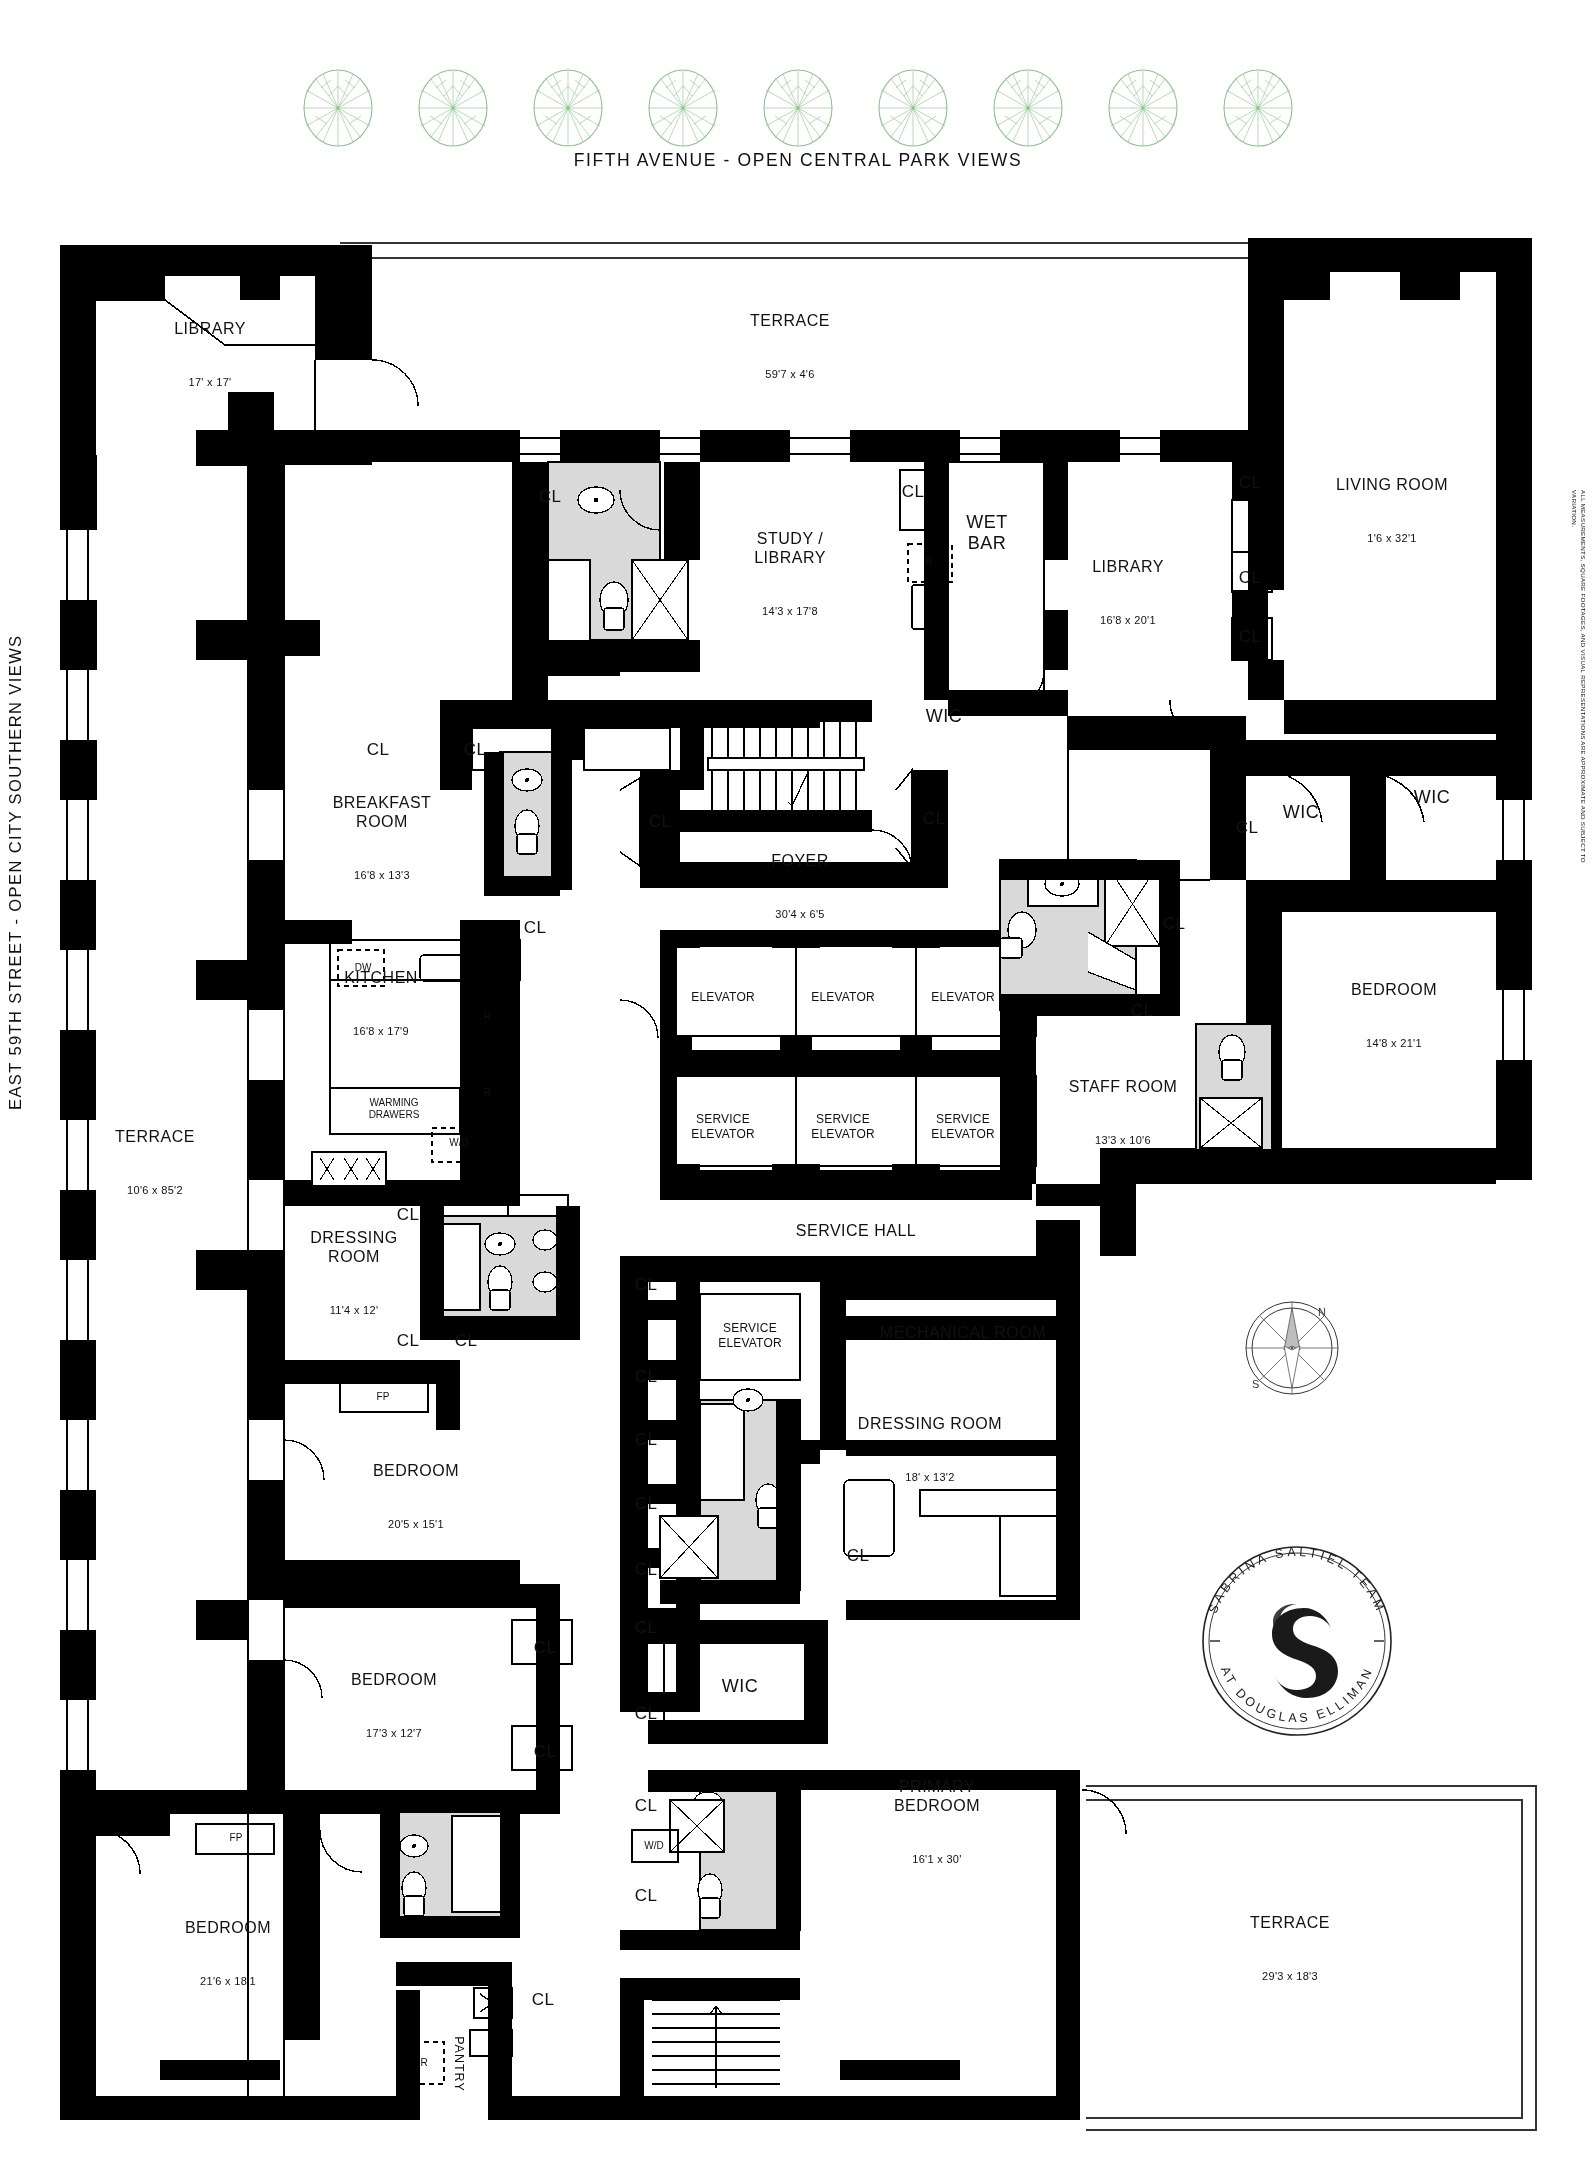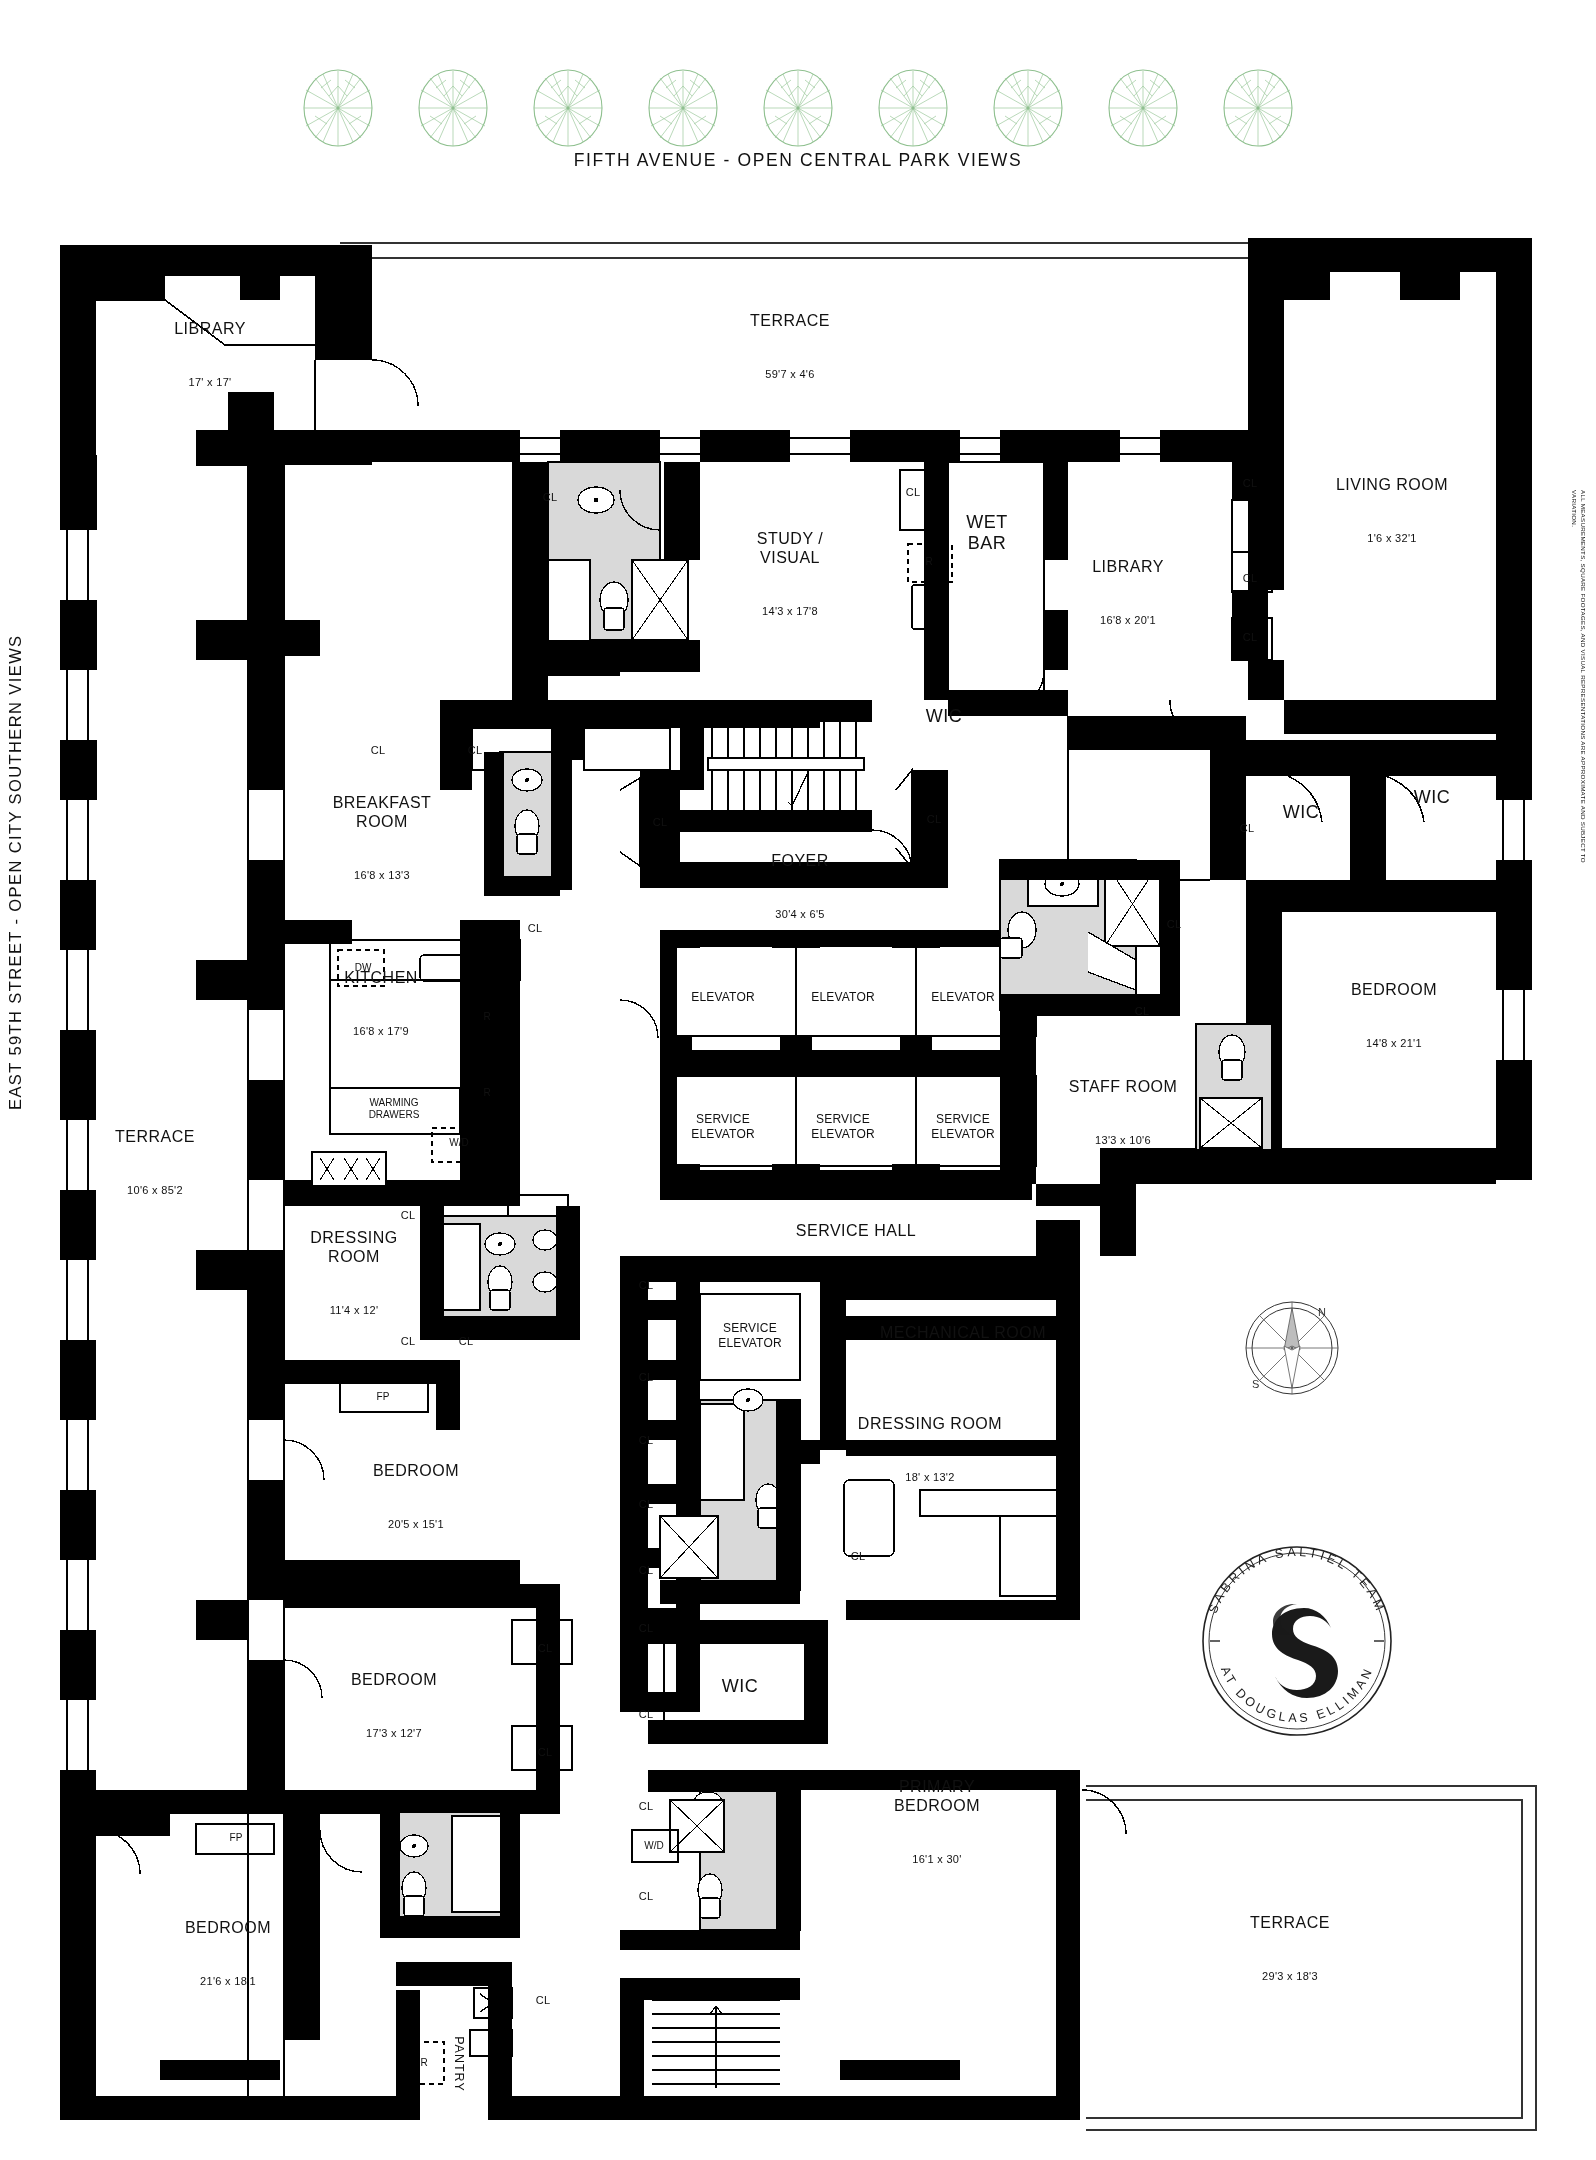--- a/index.html
+++ b/index.html
@@ -82,21 +82,21 @@
     text-align: center;
     color: #111;
     line-height: 1.18;
     white-space: pre;
     transform: translate(-50%, -50%);
     pointer-events: none;
   }
   .lbl .n { font-size: 16px; letter-spacing: .5px; display:block; }
   .lbl .d { font-size: 11px; letter-spacing: .3px; display:block; }
   .lbl.sm .n { font-size: 18px; }
-  .lbl.cl { font-size: 11px; letter-spacing: .3px; }
+  .lbl.cl { font-size: 17px; letter-spacing: .3px; }
   .lbl.elev { font-size: 12px; letter-spacing: .2px; line-height: 1.25; }
   .lbl.tiny { font-size: 10px; }
   .lbl.vert {
     writing-mode: vertical-rl;
     text-orientation: mixed;
     font-size: 12.5px;
     letter-spacing: 1px;
   }
 
   
@@ -696,21 +696,21 @@
   <div class="lbl" style="left:210px; top:355px;">
     <span class="n">LIBRARY</span>
     <span class="d">17' x 17'</span>
   </div>
   <div class="lbl" style="left:790px; top:347px;">
     <span class="n">TERRACE</span>
     <span class="d">59'7 x 4'6</span>
   </div>
   <div class="lbl" style="left:790px; top:574px;">
     <span class="n">STUDY /
-VISUAL</span>
+LIBRARY</span>
     <span class="d">14'3 x 17'8</span>
   </div>
   <div class="lbl sm" style="left:987px; top:533px;">
     <span class="n">WET
 BAR</span>
   </div>
   <div class="lbl" style="left:1128px; top:593px;">
     <span class="n">LIBRARY</span>
     <span class="d">16'8 x 20'1</span>
   </div>

